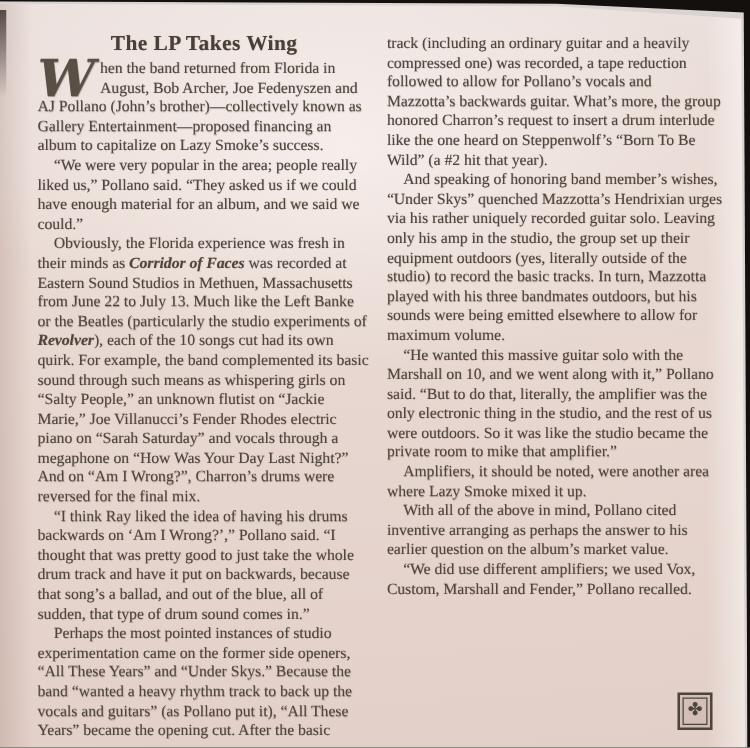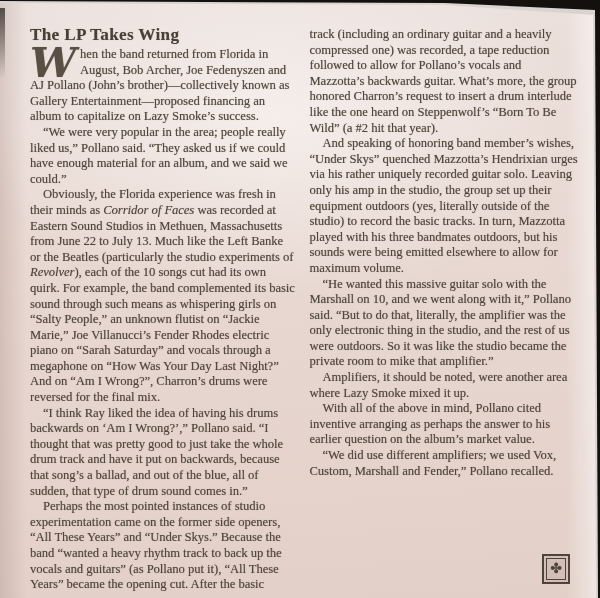--- a/index.html
+++ b/index.html
@@ -34,34 +34,34 @@
     display: flex; gap: 13px;
     color: #50463d;
     font-size: 12.5px; line-height: 15.6px;
     text-shadow: 0.3px 0.3px 0.7px rgba(95,82,70,0.55);
     text-align: left;
   }
   .col-left  { width: 268px; }
   .col-right { width: 270px; margin-top: 3px; position: relative; }
   .title {
     font-size: 17px; line-height: 21px; margin: 0 0 2px 0;
-    text-align: left; font-weight: bold; color: #483f36;
+    text-align: center; font-weight: bold; color: #483f36;
     letter-spacing: 0.4px;
   }
   p { margin: 0; text-indent: 13px; }
   p.no-indent { text-indent: 0; }
   .dropcap {
     float: left;
     font-family: "DejaVu Serif", serif;
     font-style: italic; font-weight: bold;
     font-size: 41px; line-height: 29px;
     padding: 2px 4px 0 0;
     color: #5a4f45;
   }
-  .italic { font-style: italic; }
+  .italic { font-style: italic; font-weight: bold; }
   .ornament {
     position: absolute; right: 8px; bottom: 14px;
     width: 28px; height: 30px;
     border: 2px solid #4e443b;
     background: rgba(115,95,82,0.14);
     display: flex; align-items: center; justify-content: center;
   }
   .ornament-inner {
     width: 20px; height: 22px;
     border: 1px solid #4e443b;

